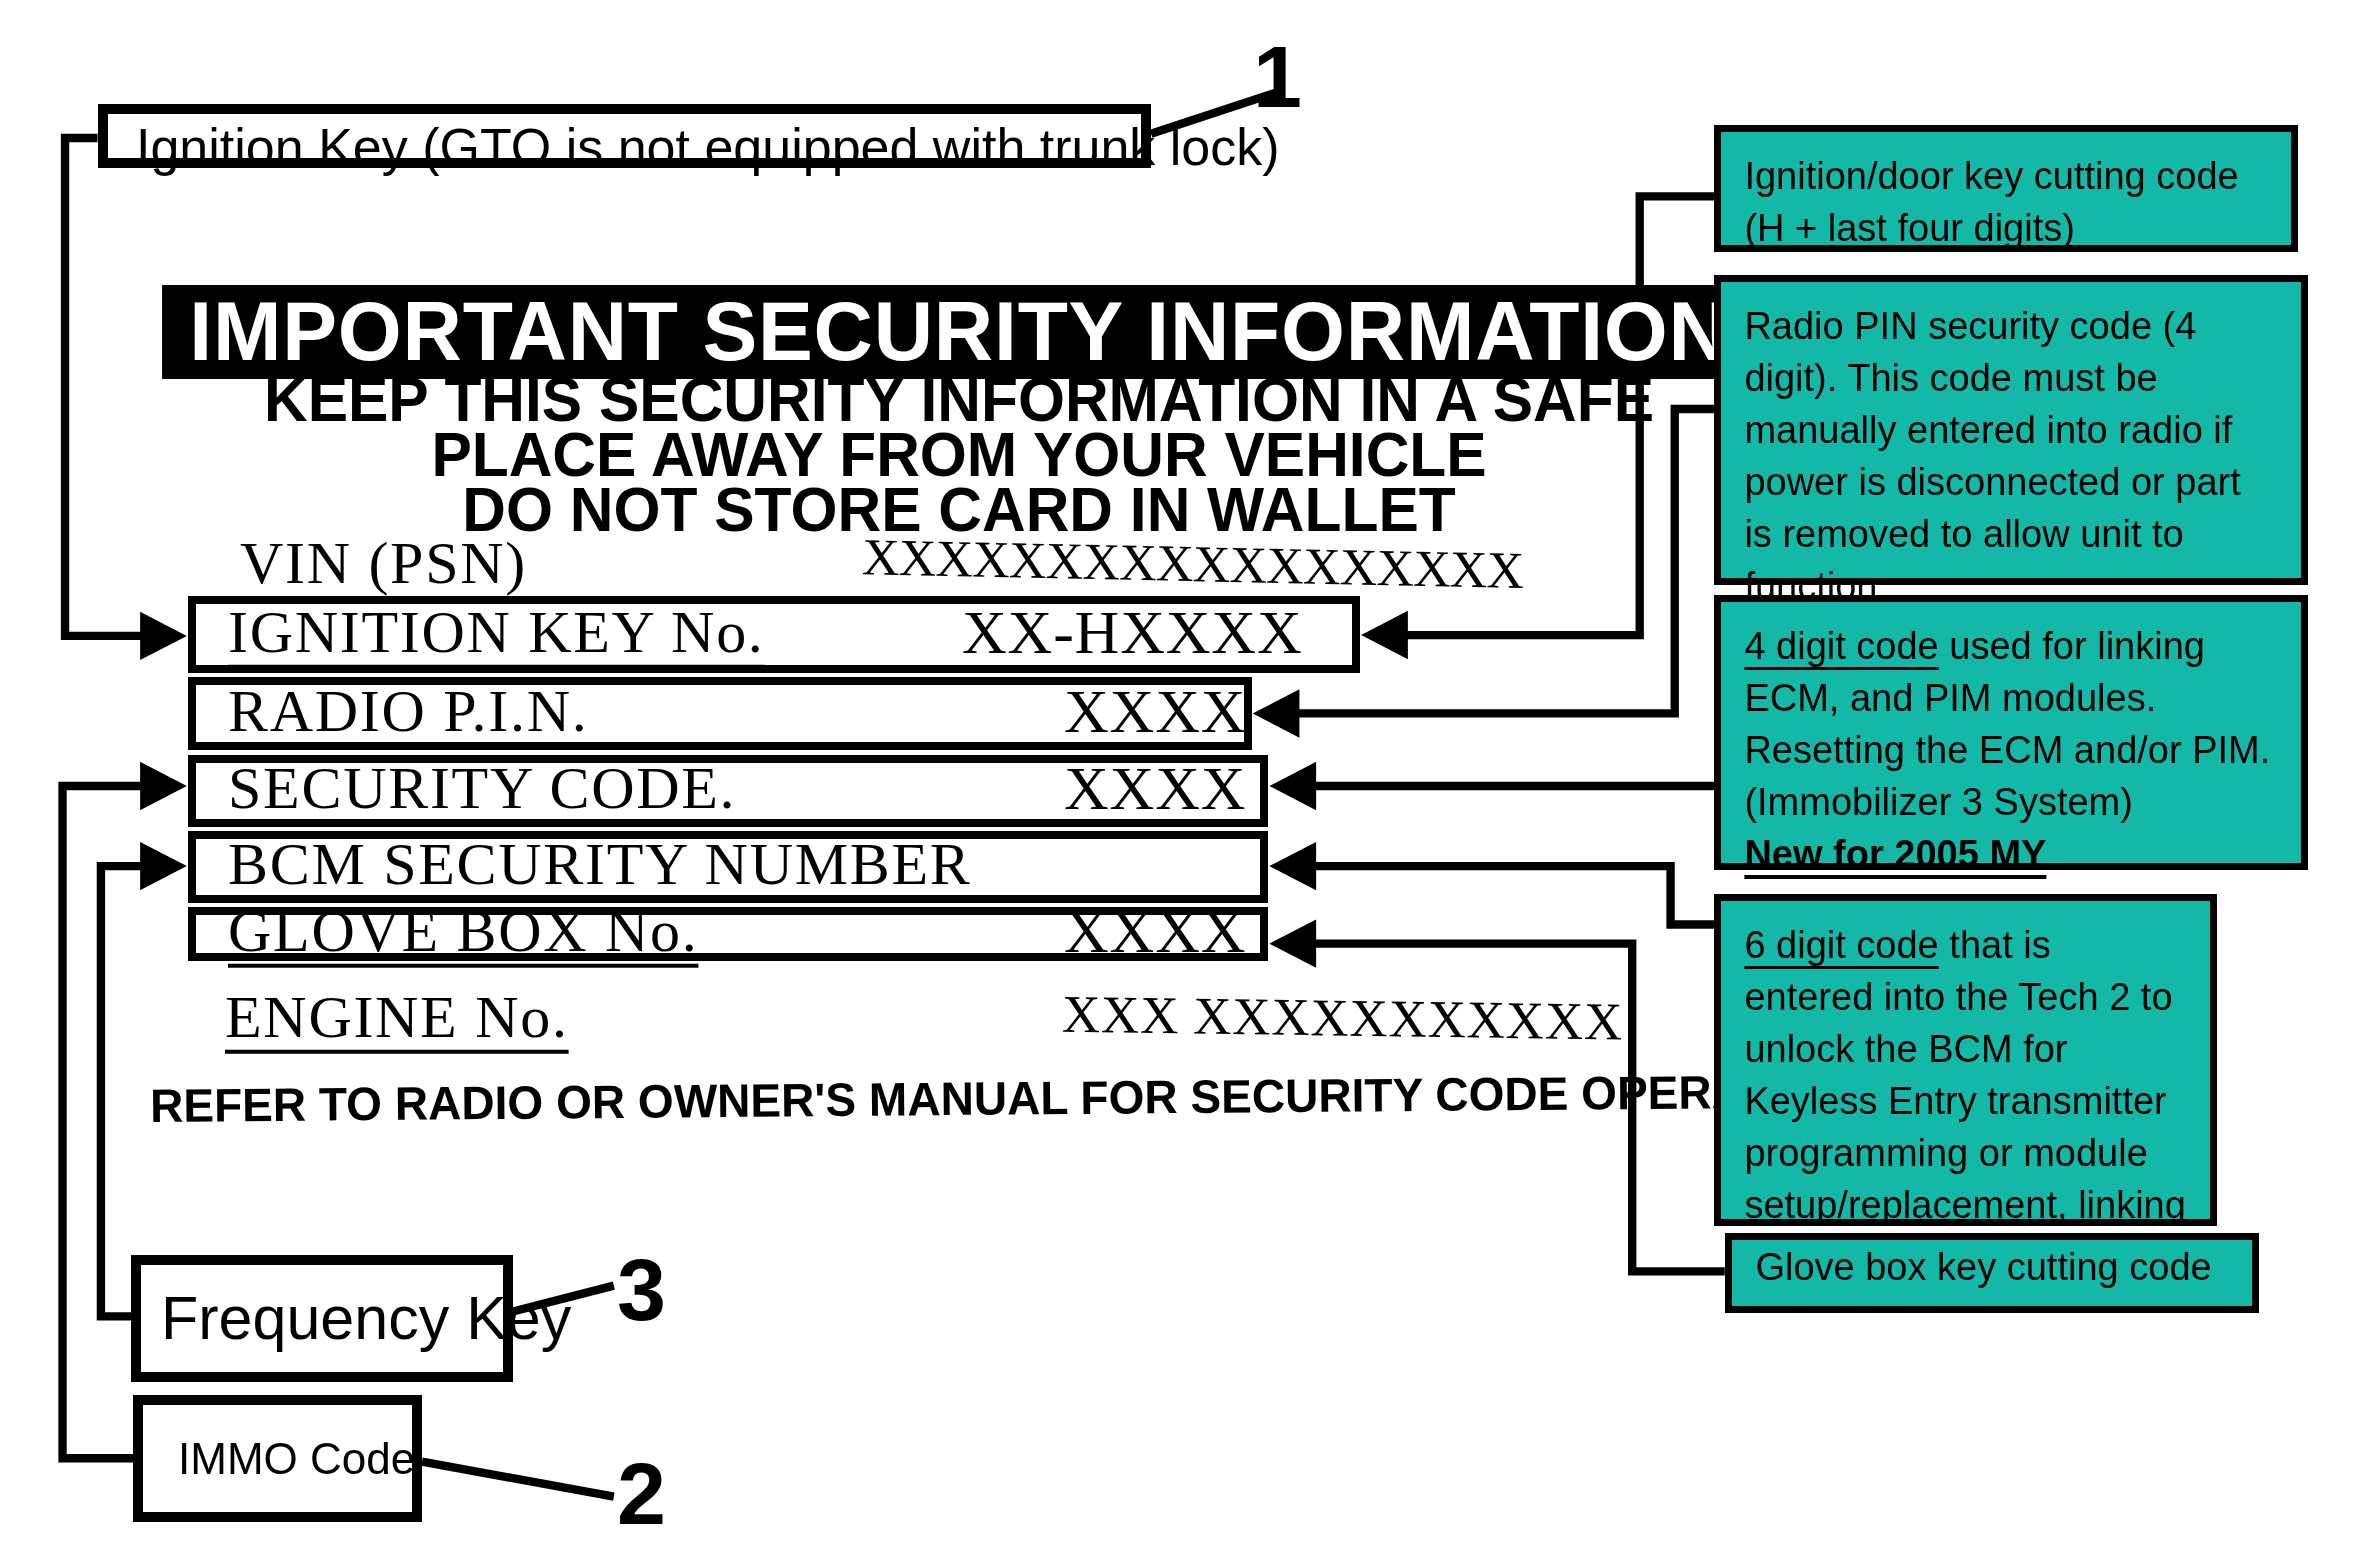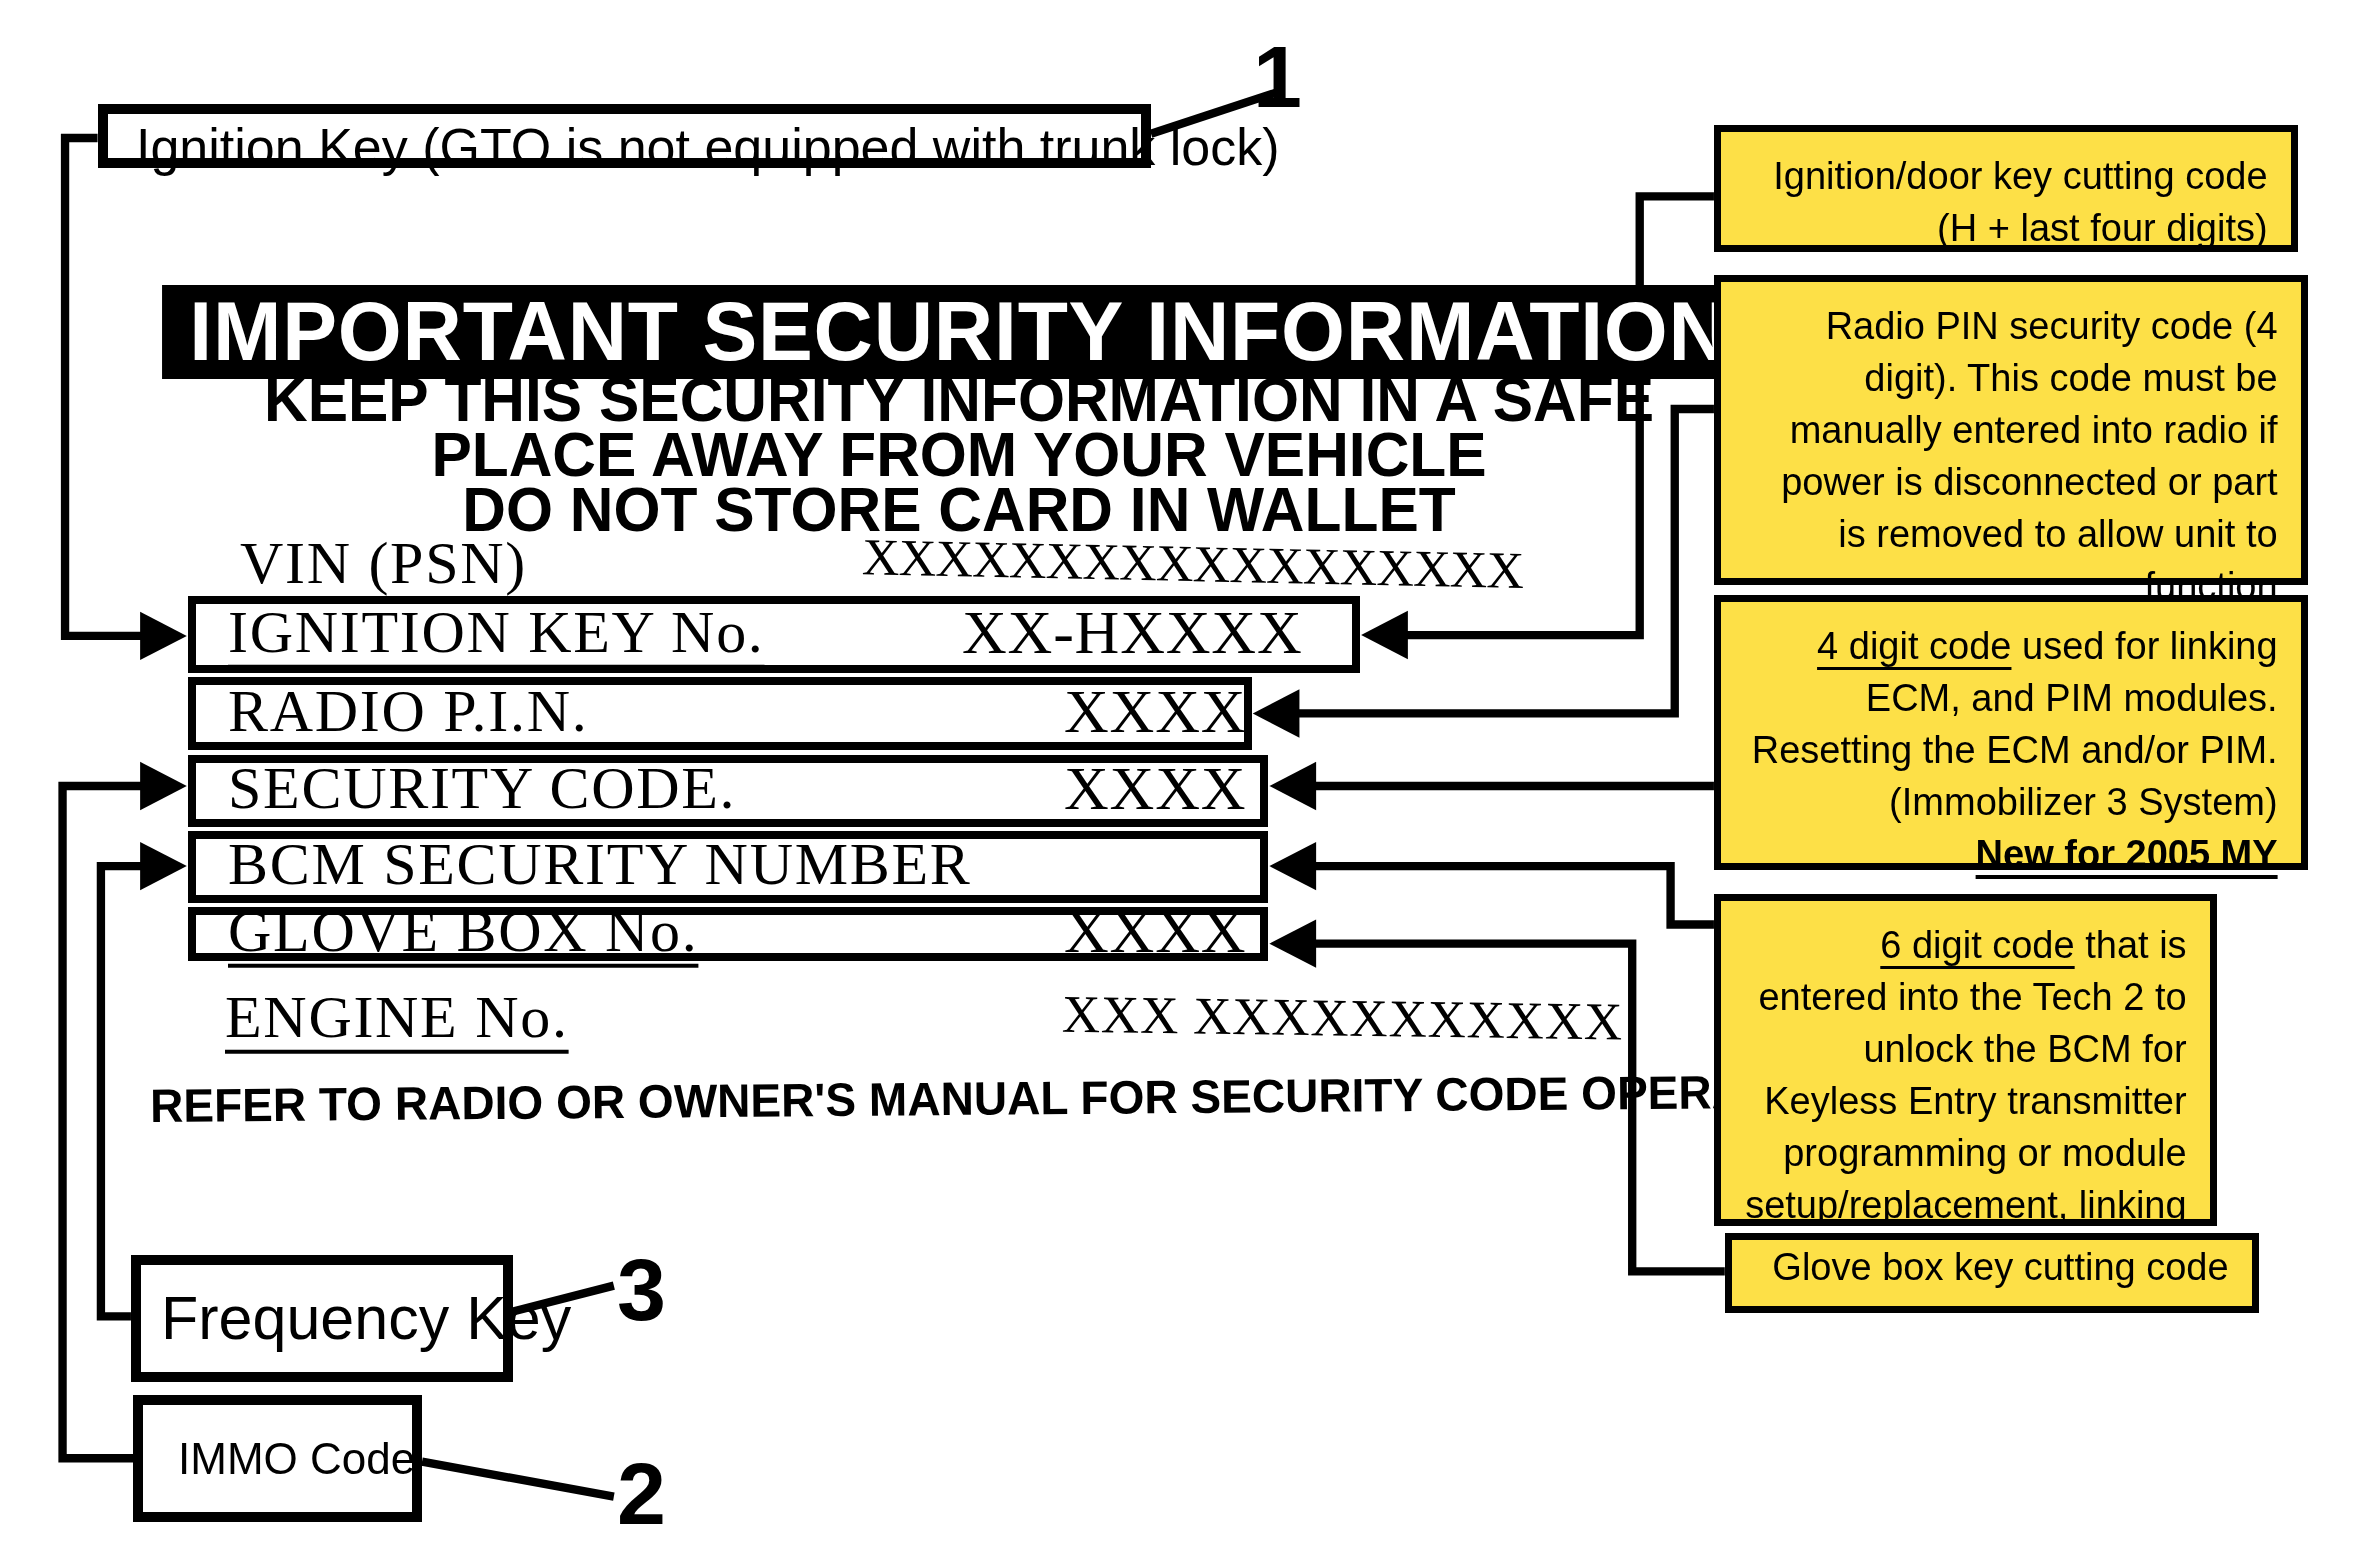--- a/index.html
+++ b/index.html
@@ -84,27 +84,26 @@
     transform: rotate(-0.5deg) scaleX(0.98);
     transform-origin: left center;
     white-space: nowrap;
     letter-spacing: 0px;
   }
 
   
   .note {
     position: absolute;
     border: 7.5px solid #000;
-    background: #fde047;
+    background: #14b8a6;
     box-sizing: border-box;
     font-size: 38px;
     line-height: 52px;
     padding: 18.4px 23.4px;
     font-family: "Liberation Sans", sans-serif;
-    text-align: right;
   }
   .note .lead {
     text-decoration: underline;
     text-decoration-thickness: 3.3px;
     text-underline-offset: 7.5px;
   }
   .note .emph {
     font-weight: 700;
     text-decoration: underline;
     text-decoration-thickness: 4.2px;

